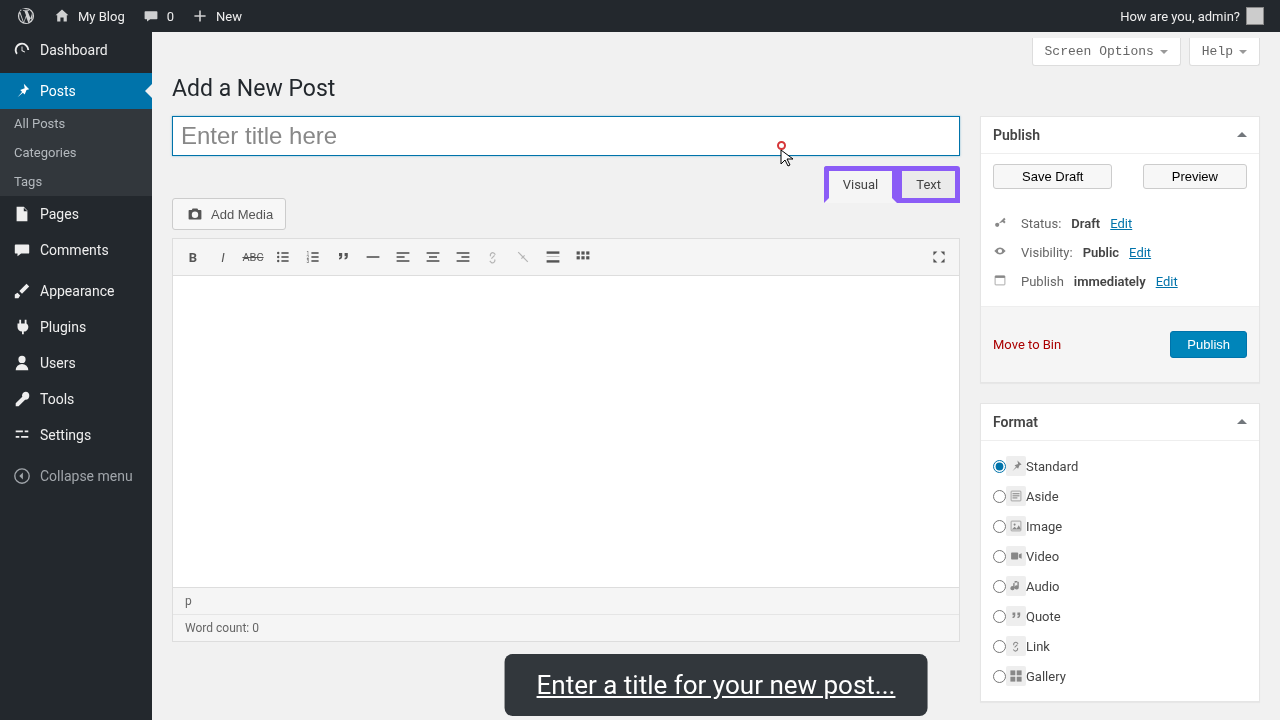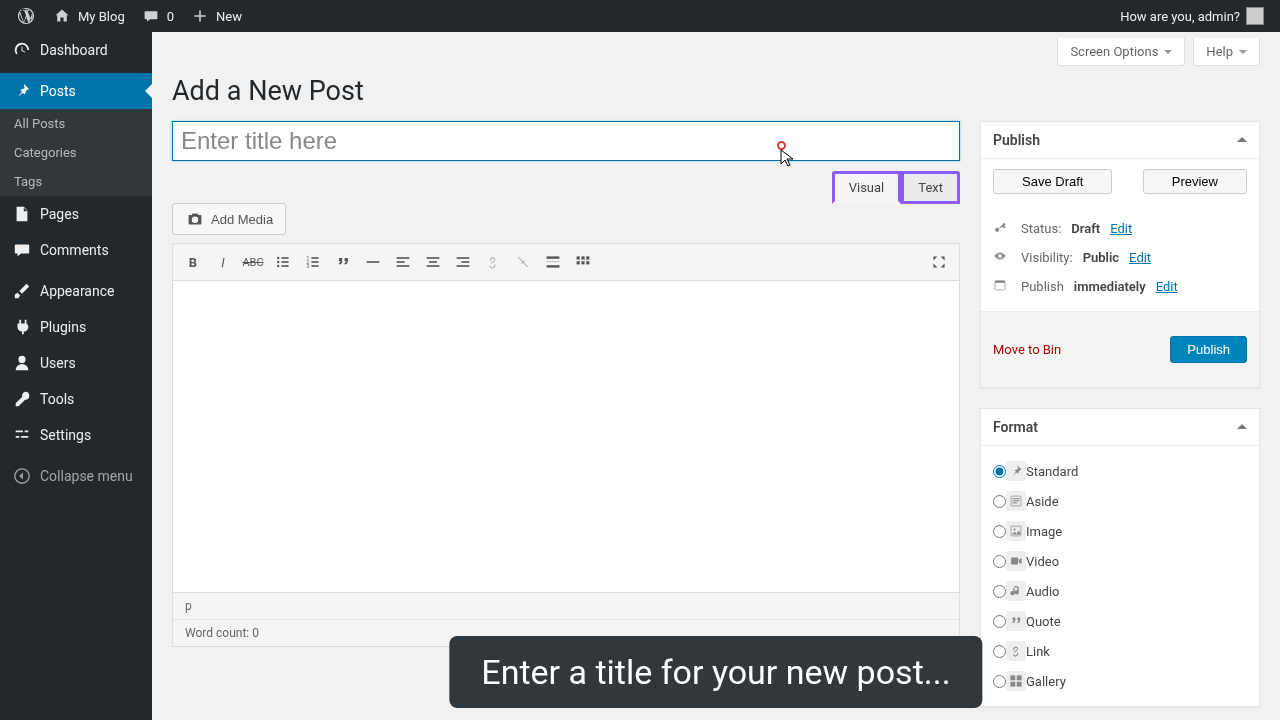--- a/index.html
+++ b/index.html
@@ -24,39 +24,39 @@
 .submenu { background: #32373c; }
 .submenu .sub-item { padding: 7px 12px 7px 14px; font-size: 13px; color: #b4b9be; cursor: pointer; }
 .submenu .sub-item.current { color: #fff; font-weight: 600; }
 .menu-sep { height: 5px; }
 .collapse { color: #a0a5aa; }
 
 .dashicon { width: 20px; height: 20px; display: inline-flex; align-items: center; justify-content: center; }
 .dashicon svg { fill: currentColor; }
 
 
-.screen-meta { display: flex; justify-content: flex-end; gap: 8px; padding: 6px 20px 0 0; }
+.screen-meta { display: flex; justify-content: flex-end; gap: 8px; padding: 6px 20px 0 0; font-family: Liberation Mono, monospace; }
 .screen-tab { background: #fff; border: 1px solid #ddd; border-top: none; padding: 6px 12px; font-size: 13px; color: #666; cursor: pointer; border-radius: 0 0 3px 3px; display: flex; align-items: center; gap: 6px; }
 .tri-down { width: 0; height: 0; border: 4px solid transparent; border-top-color: #999; position: relative; top: 2px; }
 
-h1.page-title { font-size: 27px; font-weight: 400; padding: 9px 0 4px 20px; color: #23282d; }
+h1.page-title { font-size: 23px; font-weight: 400; padding: 9px 0 4px 20px; color: #23282d; }
 
 .content-cols { display: flex; gap: 20px; padding: 10px 20px 0 20px; }
 .col-main { flex: 1; min-width: 0; }
 .col-side { width: 280px; }
 
 
 .title-input { width: 100%; padding: 3px 8px; font-size: 24px; line-height: 1.4; height: 40px; border: 1px solid #0073aa; background: #fff; color: #333; outline: none; box-shadow: 0 0 2px rgba(30,140,190,.5); }
 .title-input::placeholder { color: #888; }
 
 
 .editor-wrap { margin-top: 42px; }
 .media-button { display: inline-flex; align-items: center; gap: 6px; background: #f7f7f7; border: 1px solid #ccc; padding: 5px 12px; border-radius: 3px; font-size: 13px; cursor: pointer; color: #555; }
 .editor-tabs { float: right; margin-top: -32px; }
-.editor-tab { display: inline-block; padding: 6px 14px; border: 3px solid #8b5cf6; background: #ebebeb; font-size: 13px; cursor: pointer; }
+.editor-tab { display: inline-block; padding: 6px 14px; border: 5px solid #8b5cf6; background: #ebebeb; font-size: 13px; cursor: pointer; }
 .editor-tab.active { background: #f5f5f5; border-bottom-color: #f5f5f5; }
 .editor-tab:first-child { border-radius: 3px 0 0 0; }
 .editor-tab:last-child { border-radius: 0 3px 0 0; }
 
 .toolbar { background: #f5f5f5; border: 1px solid #ddd; padding: 4px 6px; display: flex; align-items: center; gap: 2px; margin-top: 8px; clear: both; }
 .tb-btn { width: 28px; height: 28px; display: inline-flex; align-items: center; justify-content: center; cursor: pointer; border-radius: 2px; color: #555; }
 .tb-btn.disabled { opacity: .4; }
 .tb-sep { flex: 1; }
 .editor-body { background: #fff; border: 1px solid #ddd; border-top: none; height: 312px; }
 .editor-status { background: #f5f5f5; border: 1px solid #ddd; border-top: none; display: flex; flex-direction: column; }
@@ -82,21 +82,21 @@
 
 .pub-footer { display: flex; justify-content: space-between; align-items: center; padding: 24px 12px; border-top: 1px solid #eee; background: #f5f5f5; }
 .trash-link { color: #a00; cursor: pointer; }
 
 
 .format-row { display: flex; align-items: center; gap: 0; padding: 5px 0; cursor: pointer; }
 .format-row input { accent-color: #0073aa; }
 .format-icon { width: 20px; height: 20px; display: inline-flex; align-items: center; justify-content: center; background: #eee; border-radius: 2px; color: #888; }
 
 
-.tip { position: absolute; bottom: 12px; left: 50%; transform: translateX(-50%); background: #32373c; color: #fff; font-size: 34px; padding: 16px 32px; border-radius: 8px; }
+.tip { position: absolute; bottom: 4px; left: 50%; transform: translateX(-50%); background: #32373c; color: #fff; font-size: 26px; padding: 16px 32px; border-radius: 8px; text-decoration: underline; }
 
 
 .cursor-img { position: absolute; left: 625px; top: 109px; pointer-events: none; }
 .cursor-img .dot { width: 9px; height: 9px; border: 2px solid #d63638; border-radius: 50%; }
 .cursor-img .arrow { position: absolute; top: 8px; left: 3px; }
 </style>
 </head>
 <body>
 
 <div class="adminbar">

